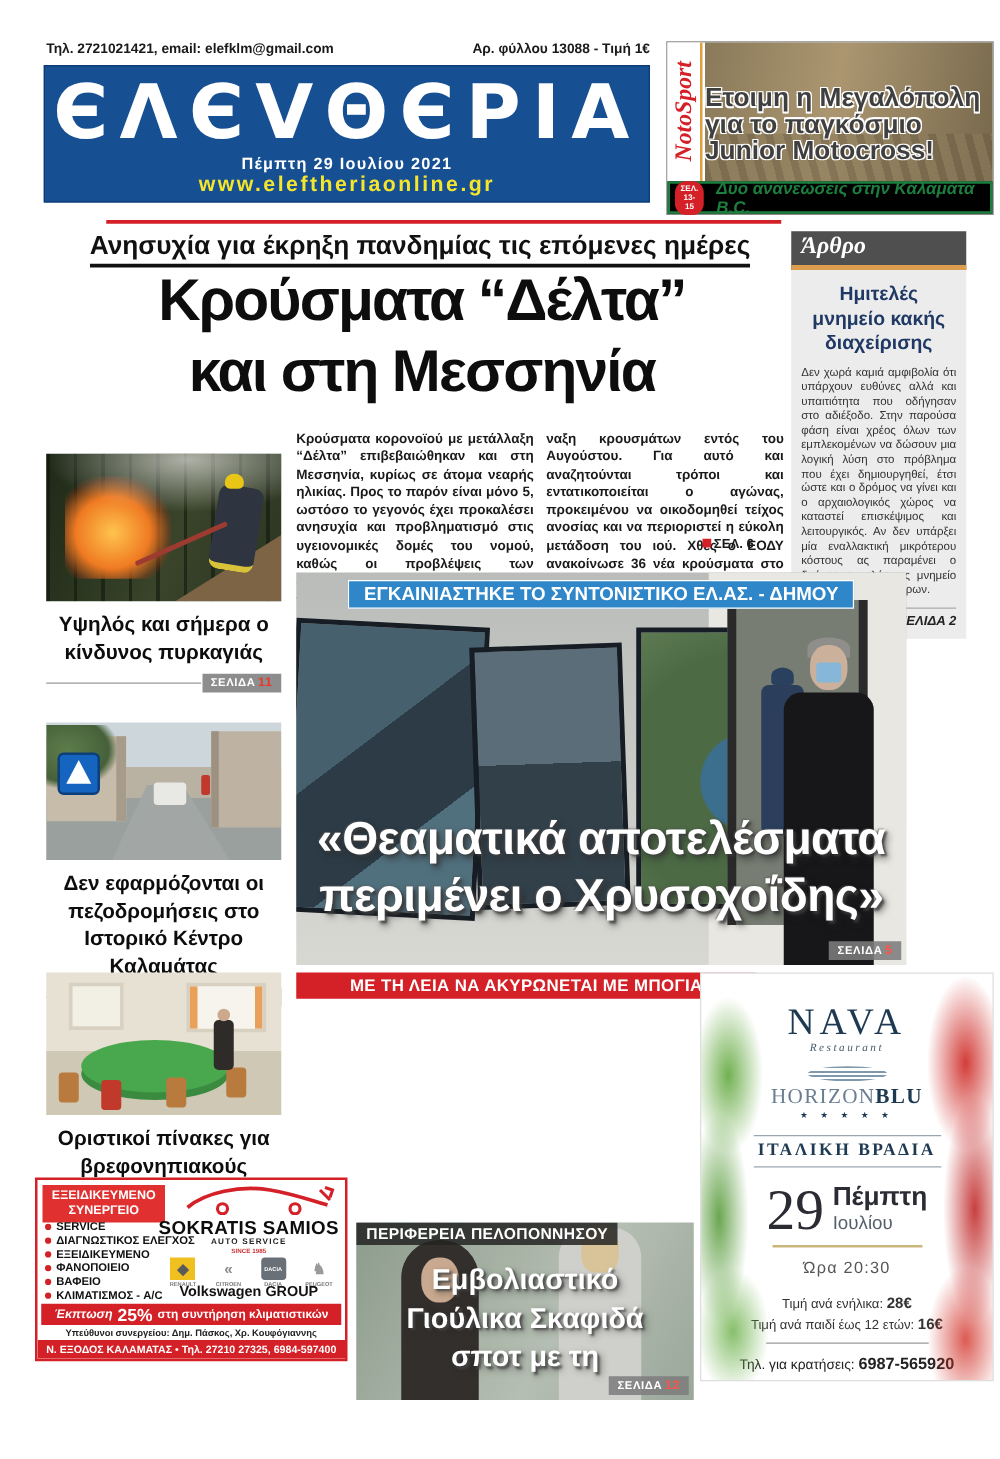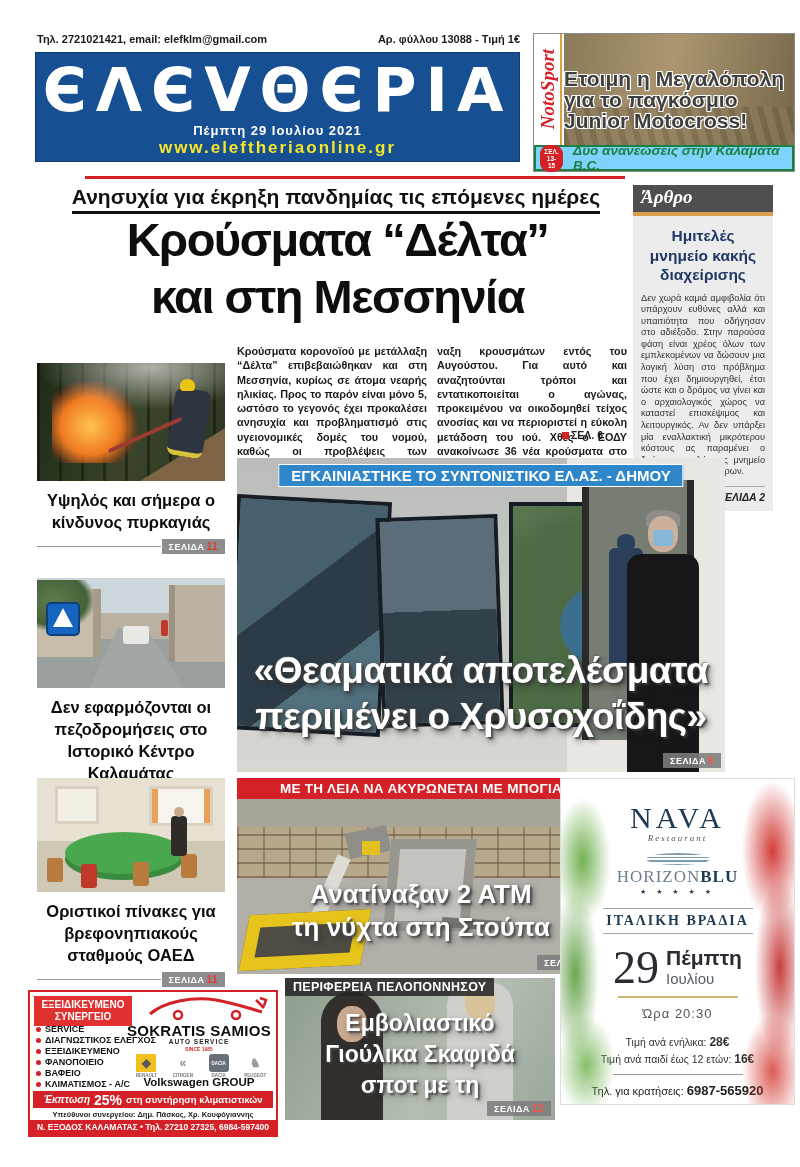--- a/index.html
+++ b/index.html
@@ -24,21 +24,21 @@
   .ns-strip { position:absolute; left:0; top:0; bottom:26px; width:28px; background:#fff; border-right:2px solid #e0a040; }
   .ns-strip span { position:absolute; left:-34px; top:44px; width:96px; transform:rotate(-90deg);
                    font-family:"Liberation Serif", serif; font-size:19px; font-weight:bold; font-style:italic; color:#d42027; text-align:center; }
   .ns-photo { position:absolute; left:30px; right:0; top:0; bottom:26px; overflow:hidden;
               background:linear-gradient(100deg,#8a7a5a,#ab9670 45%,#77684c); }
   .ns-track { position:absolute; left:0; right:0; bottom:0; height:38px;
               background:repeating-linear-gradient(75deg,#6e5f44 0 6px,#8a7a5a 6px 14px); opacity:.6; }
   .ns-headline { position:absolute; left:0; right:0; top:34px; text-align:left; font-size:21px; line-height:21px;
                  font-weight:800; color:#3f3f3f;
                  text-shadow:-1px -1px 0 #fff,1px -1px 0 #fff,-1px 1px 0 #fff,1px 1px 0 #fff; }
-  .ns-footer { position:absolute; left:0; right:0; bottom:0; height:26px; border:2px solid #1d7f3f; background:#7dd3fc;
+  .ns-footer { position:absolute; left:0; right:0; bottom:0; height:26px; border:2px solid #1d7f3f; background:#000000;
                display:flex; align-items:center; padding:0 4px; gap:10px; }
   .ns-badge { background:#d42027; color:#fff; border-radius:9px; font-size:6.5px; font-weight:800;
               line-height:7px; padding:3px 4px; text-align:center; }
   .ns-foot-text { color:#1d7f3f; font-weight:800; font-style:italic; font-size:13.5px; }
 
   
   .red-rule { left:85px; top:176px; width:540px; height:3px; background:#d42027; }
   .kicker { left:37px; top:185px; width:598px; text-align:center; }
   .kicker span { display:inline-block; font-size:21px; font-weight:800; border-bottom:3px solid #111; padding-bottom:2px; }
   .headline { left:30px; top:211px; width:615px; text-align:center; font-size:47px; line-height:57px;
@@ -184,21 +184,21 @@
   .nv-dn .d2 { font-size:15px; color:#55606a; line-height:20px; }
   .nv-gold { width:120px; margin:6px auto 0; border-top:2px solid #c9b87a; }
   .nv-time { margin-top:8px; font-size:13px; color:#555; letter-spacing:1px; }
   .nv-price { margin-top:14px; font-size:10.5px; color:#333; }
   .nv-price b { font-size:12px; }
   .nv-sep { width:130px; margin:8px auto 0; border-top:1px solid #999; }
   .nv-phone { margin-top:8px; font-size:11px; color:#222; }
   .nv-phone b { font-size:13px; }
 
   
-  .garage { left:28px; top:990px; width:250px; height:147px; border:2px solid #d42027; background:#fff; overflow:hidden; }
+  .garage { left:28px; top:942px; width:250px; height:147px; border:2px solid #d42027; background:#fff; overflow:hidden; }
   .g-badge { position:absolute; left:4px; top:4px; width:98px; background:#e03030; color:#fff; text-align:center;
              font-size:10px; font-weight:800; line-height:12px; padding:3px 0; }
   .g-car { position:absolute; right:6px; top:2px; width:126px; height:26px; }
   .g-name { position:absolute; left:92px; top:30px; width:154px; text-align:center; font-size:15px; font-weight:800;
             letter-spacing:.3px; color:#0d0d0d; }
   .g-sub { position:absolute; left:92px; top:46px; width:154px; text-align:center; font-size:6.5px; font-weight:800;
            color:#222; letter-spacing:1px; }
   .g-since { position:absolute; left:92px; top:54px; width:154px; text-align:center; font-size:5px; font-weight:700; color:#c33; }
   .g-services { position:absolute; left:6px; top:32px; width:92px; }
   .g-services div { font-size:9px; font-weight:800; line-height:11px; color:#111; white-space:nowrap; }
@@ -355,34 +355,20 @@
     <div class="surv-banner">ΕΓΚΑΙΝΙΑΣΤΗΚΕ ΤΟ ΣΥΝΤΟΝΙΣΤΙΚΟ ΕΛ.ΑΣ. - ΔΗΜΟΥ</div>
     <div class="surv-headline">
       <div>«Θεαματικά αποτελέσματα</div>
       <div>περιμένει ο Χρυσοχοΐδης»</div>
     </div>
     <span class="photo-badge"><span>ΣΕΛΙΔΑ</span><b>5</b></span>
   </div>
 
   <div class="abs atm">
     <div class="atm-banner">ΜΕ ΤΗ ΛΕΙΑ ΝΑ ΑΚΥΡΩΝΕΤΑΙ ΜΕ ΜΠΟΓΙΑ</div>
-    <div class="atm-photo">
-      <div class="stones"></div>
-      <div class="debris2"></div>
-      <div class="atm-frame"></div>
-      <div class="debris1"></div>
-      <div class="debris3"></div>
-      <div class="ycrate"></div>
-      <div class="yframe"></div>
-      <div class="atm-headline">
-        <div>Ανατίναξαν 2 ΑΤΜ</div>
-        <div>τη νύχτα στη Στούπα</div>
-      </div>
-      <span class="photo-badge"><span>ΣΕΛΙΔΑ</span><b>24</b></span>
-    </div>
   </div>
 
   <div class="abs nava">
     <div class="splash green"></div>
     <div class="splash red"></div>
     <div class="nv-logo">NAVA</div>
     <div class="nv-rest">Restaurant</div>
     <div class="nv-wave"></div>
     <div class="nv-hotel"><span>HORIZON</span><b>BLU</b></div>
     <div class="nv-stars">★ ★ ★ ★ ★</div>

